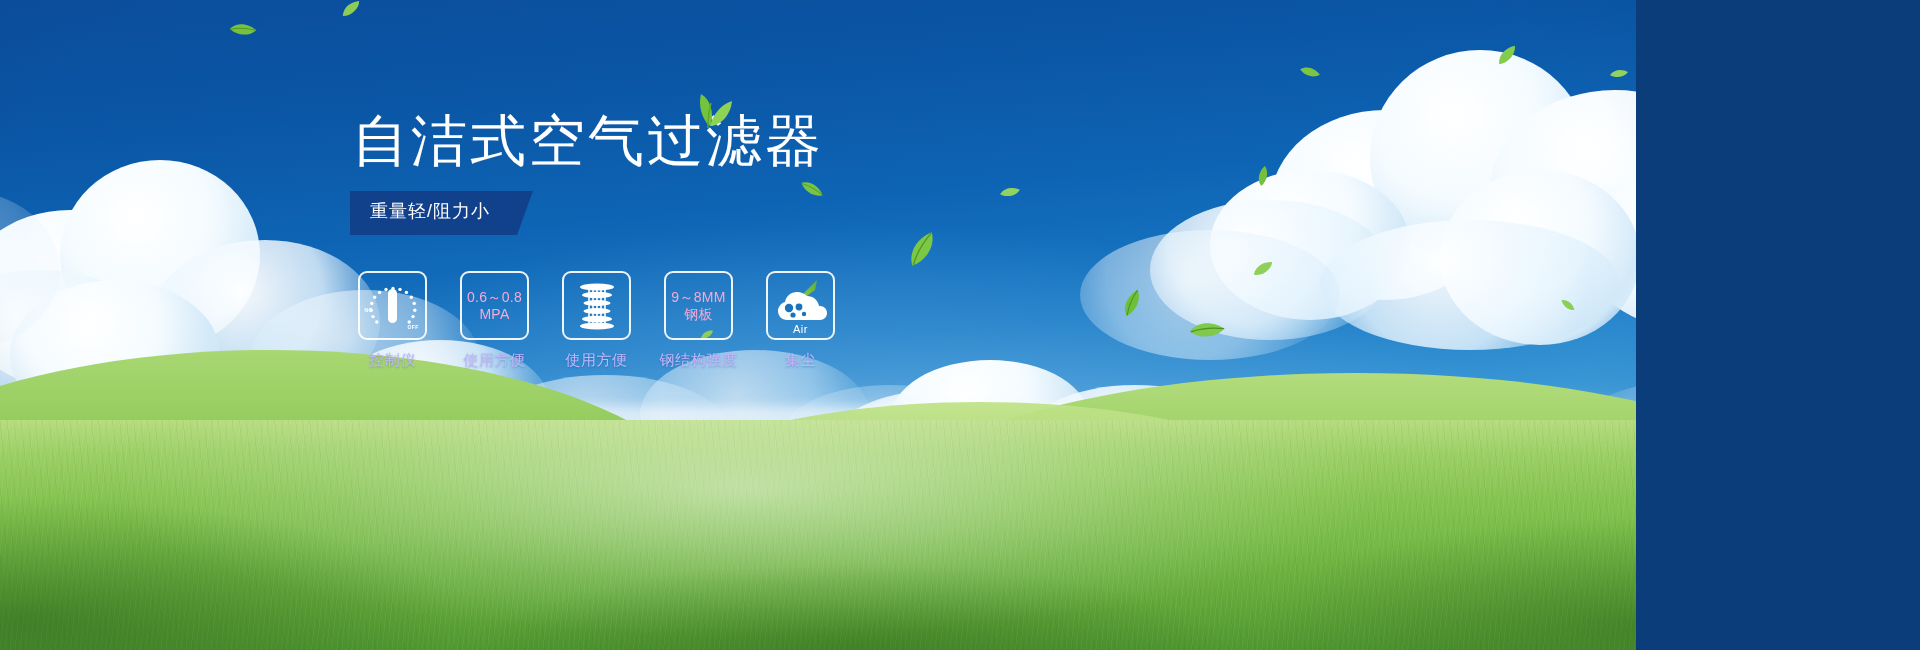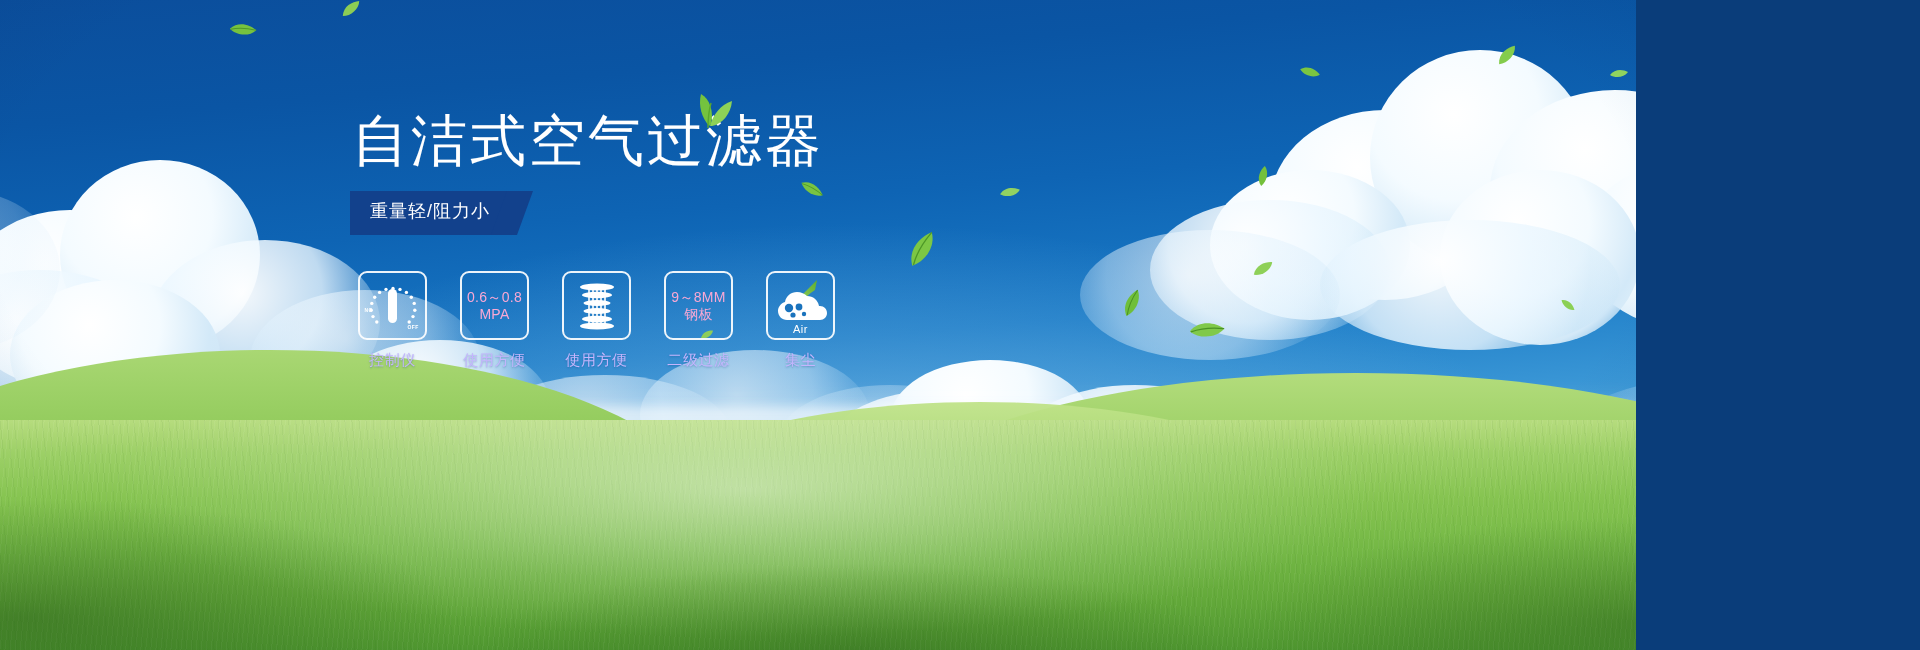--- a/index.html
+++ b/index.html
@@ -393,21 +393,21 @@
             <div class="feat-label">使用方便</div>
           </div>
       </div>
 
       <div class="feat">
         <div class="feat-box">
           <div class="feat-txt">9～8MM</div>
           <div class="feat-txt">钢板</div>
         </div>
         <div class="lbl-wrap">
-            <div class="feat-label">二级过滤</div>
+            <div class="feat-label">钢结构强度</div>
           </div>
       </div>
 
       <div class="feat">
         <div class="feat-box">
           <div style="position:relative;width:60px;height:52px;">
             <svg width="60" height="52" viewBox="0 0 60 52" style="position:absolute;left:0;top:0;">
               <defs>
                 <linearGradient id="lg" x1="0" y1="1" x2="1" y2="0">
                   <stop offset="0%" stop-color="#bfe36f" stop-opacity="0"></stop>

